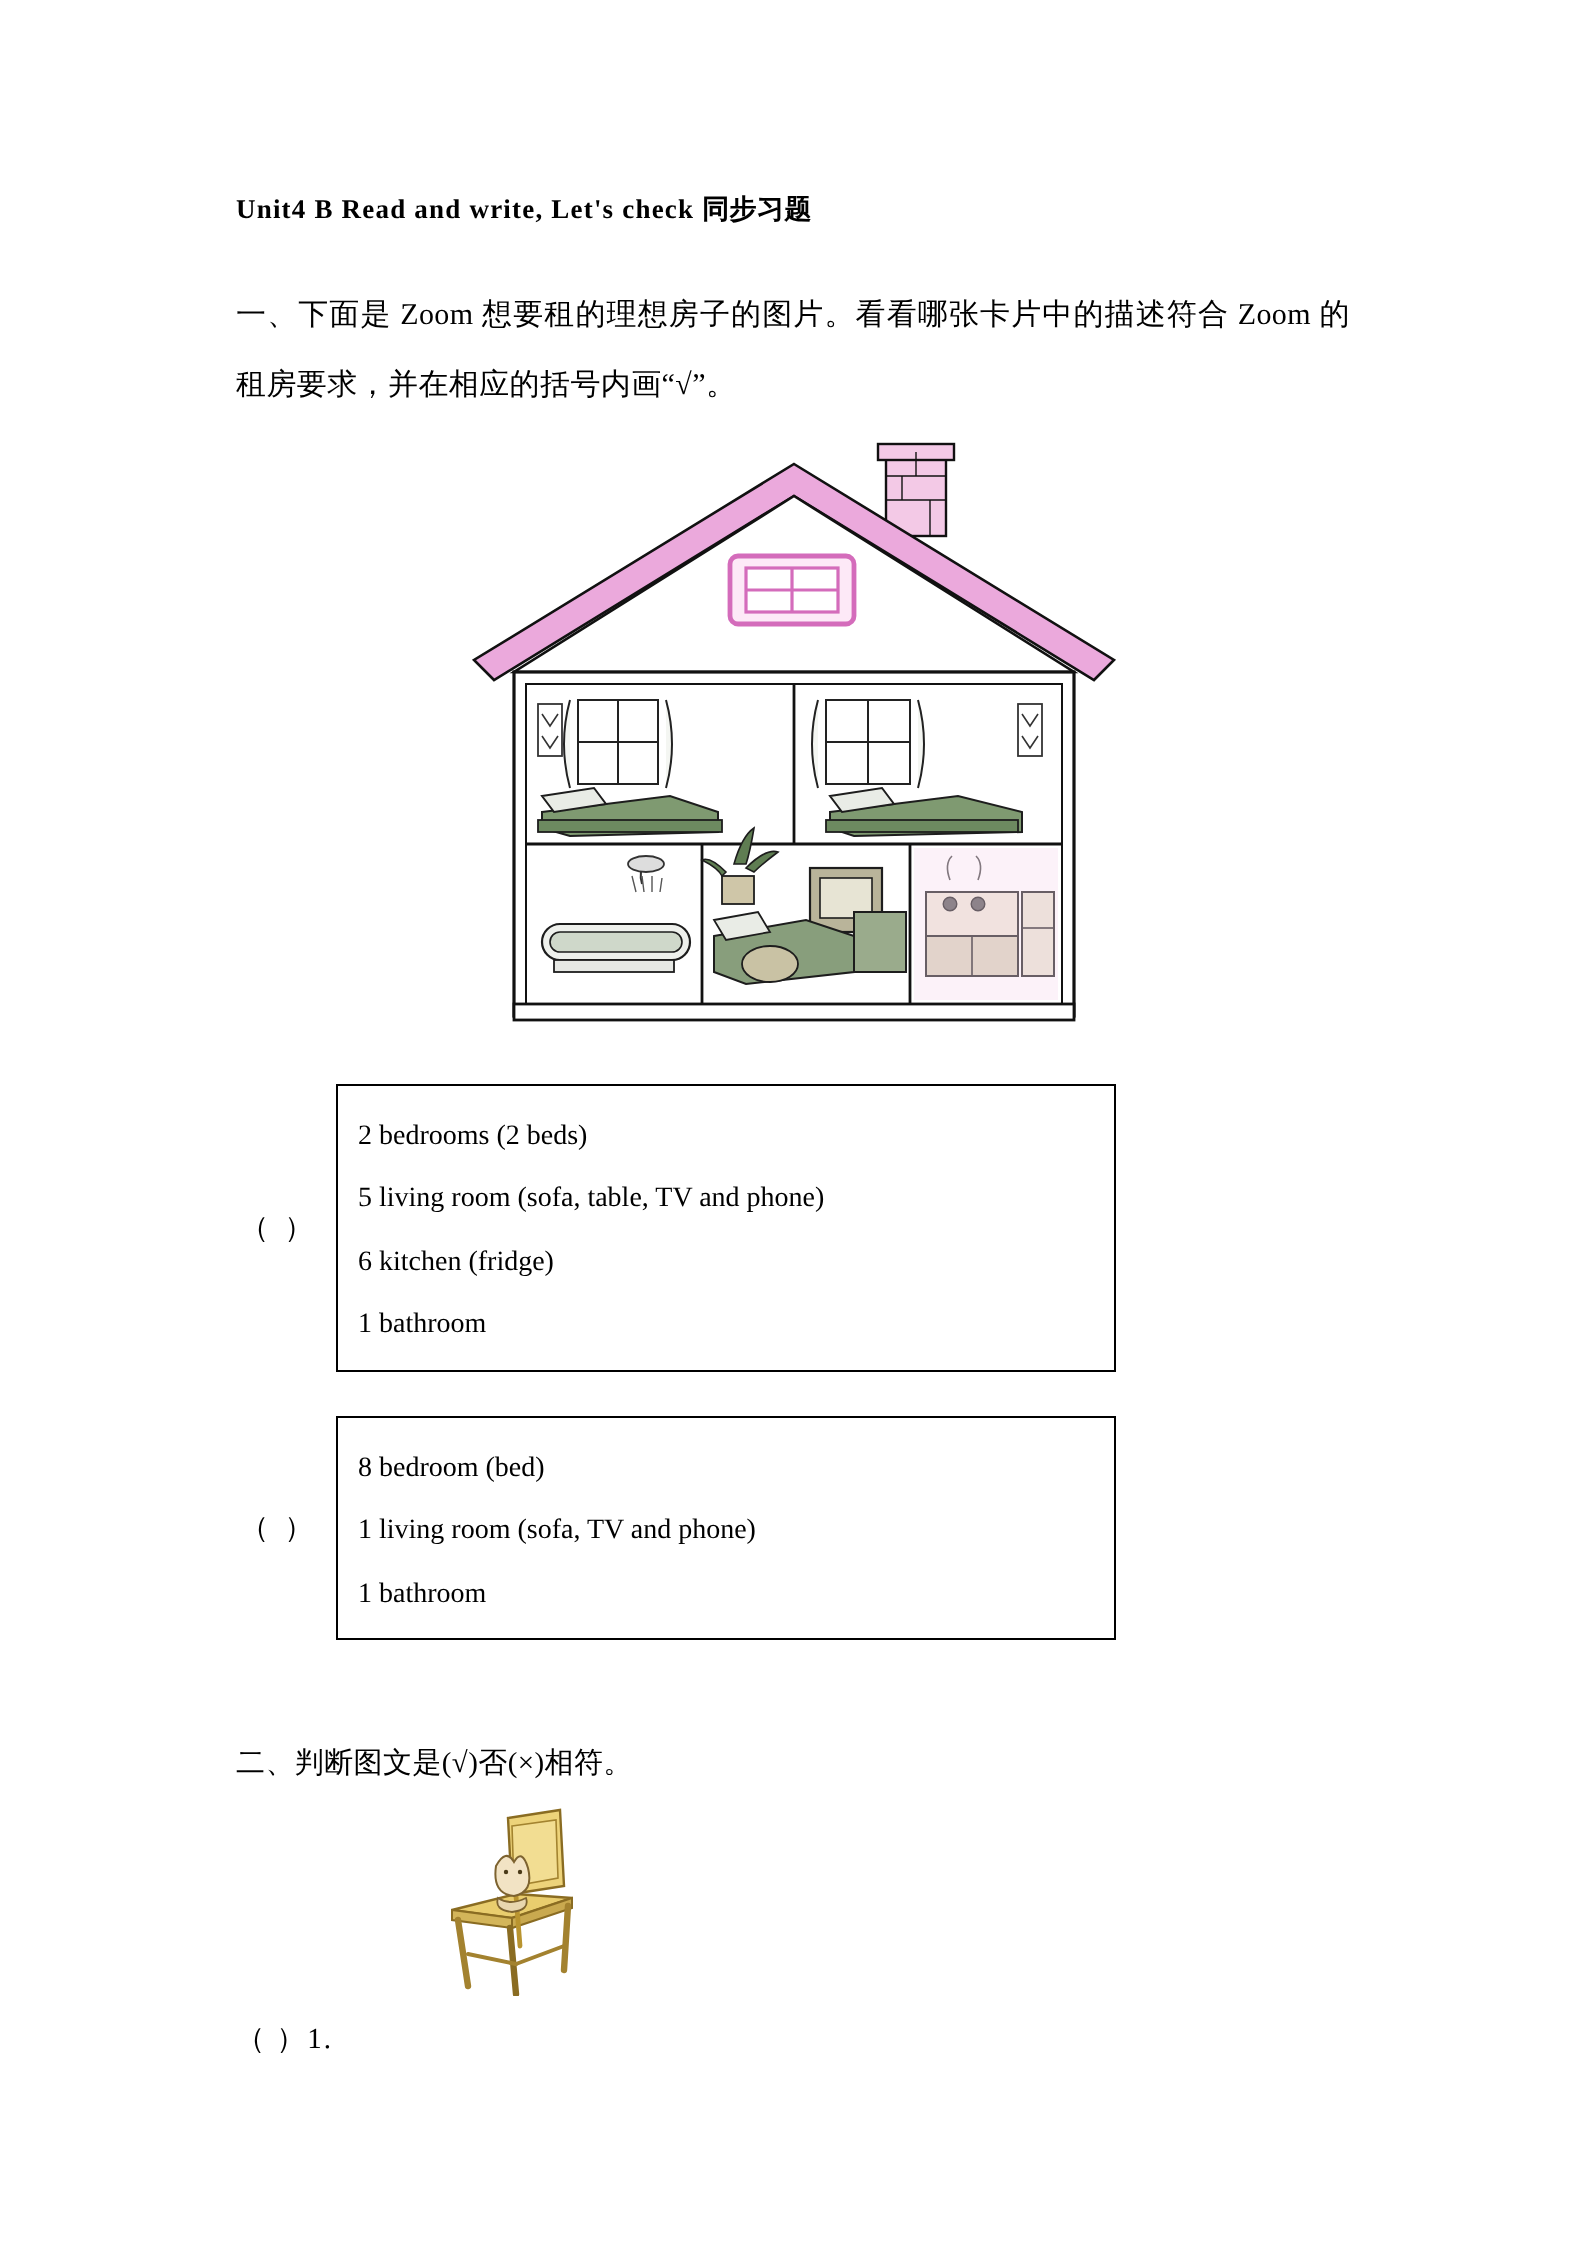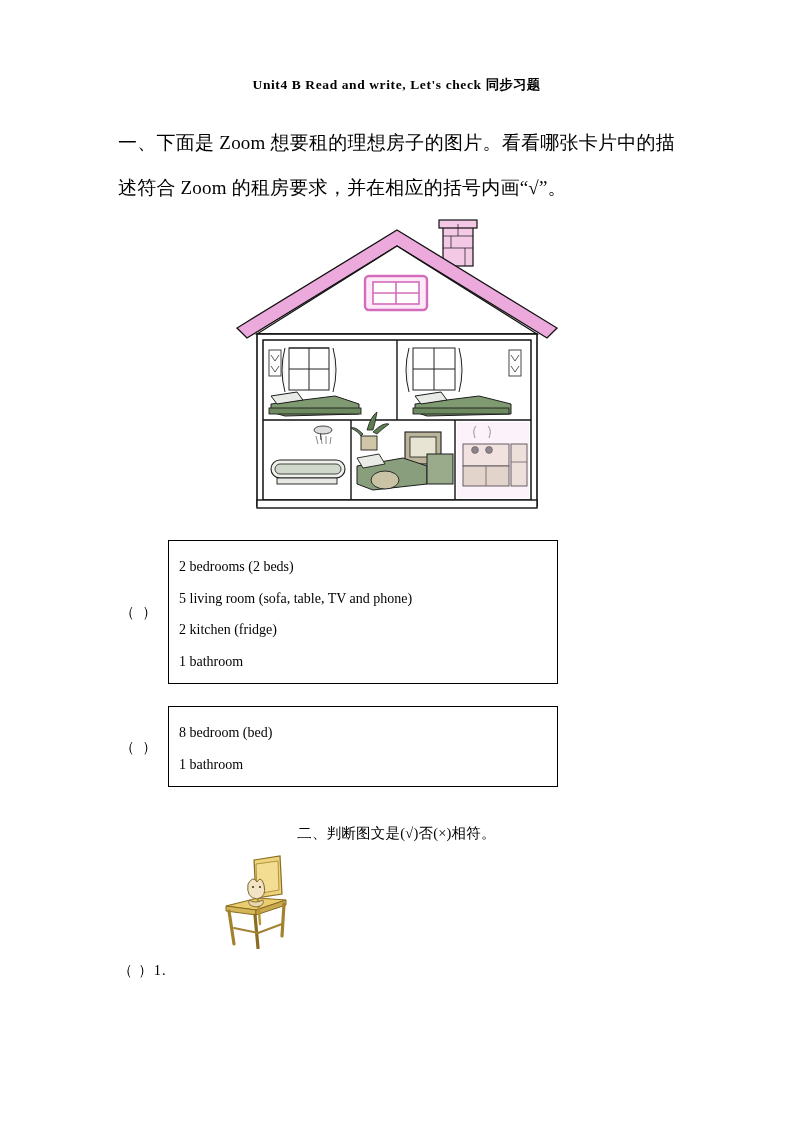--- a/index.html
+++ b/index.html
@@ -16,35 +16,35 @@
     overflow: hidden;
   }
   .page {
     position: relative;
     width: 793px;
     height: 1122px;
     box-sizing: border-box;
     padding: 0 118px;
   }
   .doc-title {
-    margin-top: 76px;
-    text-align: center;
+    margin-top: 96px;
+    text-align: left;
     font-family: "Liberation Sans", sans-serif;
     font-weight: bold;
     font-size: 13.5px;
     letter-spacing: 0.2px;
   }
   .doc-title .latin {
     font-family: "Liberation Serif", serif;
     font-weight: bold;
     letter-spacing: 0.6px;
   }
   .q-para {
     margin-top: 27px;
-    font-size: 19px;
+    font-size: 15px;
     line-height: 2.35;
     text-align: justify;
     letter-spacing: 0.2px;
   }
   .illus-house {
     margin: 8px auto 0;
     width: 340px;
     height: 300px;
     position: relative;
   }
@@ -67,25 +67,24 @@
     border: 1px solid #000;
     width: 390px;
     box-sizing: border-box;
     padding: 10px 0 6px 10px;
   }
   .card .line {
     font-size: 14px;
     line-height: 2.25;
   }
   .q2-para {
-    margin-top: 32px;
+    margin-top: 48px;
     font-size: 14.5px;
     line-height: 2;
     letter-spacing: 0.2px;
-    text-align: center;
   }
   .illus-chair {
     margin-top: 6px;
     margin-left: 90px;
     width: 100px;
     height: 95px;
     position: relative;
   }
   .item-line {
     margin-top: 12px;
@@ -188,29 +187,30 @@
 
       <rect x="30" y="282" width="280" height="8" fill="#ffffff" stroke="#111" stroke-width="1.4"></rect>
     </svg>
   </div>
 
   <div class="card-block">
     <span class="paren">（  ）</span>
     <div class="card">
       <div class="line">2 bedrooms (2 beds)</div>
       <div class="line">5 living room (sofa, table, TV and phone)</div>
-      <div class="line">2 kitchen (fridge)</div>
+      <div class="line">6 kitchen (fridge)</div>
       <div class="line">1 bathroom</div>
     </div>
   </div>
 
   <div class="card-block">
     <span class="paren">（  ）</span>
     <div class="card">
       <div class="line">8 bedroom (bed)</div>
+      <div class="line">1 living room (sofa, TV and phone)</div>
       <div class="line">1 bathroom</div>
     </div>
   </div>
 
   <div class="q2-para">二、判断图文是(√)否(×)相符。</div>
 
   <div class="illus-chair">
     <svg width="100" height="95" viewBox="0 0 100 95">
 
       <polygon points="46,6 72,2 74,40 48,44" fill="#edd37a" stroke="#8a6c22" stroke-width="1.2"></polygon>

